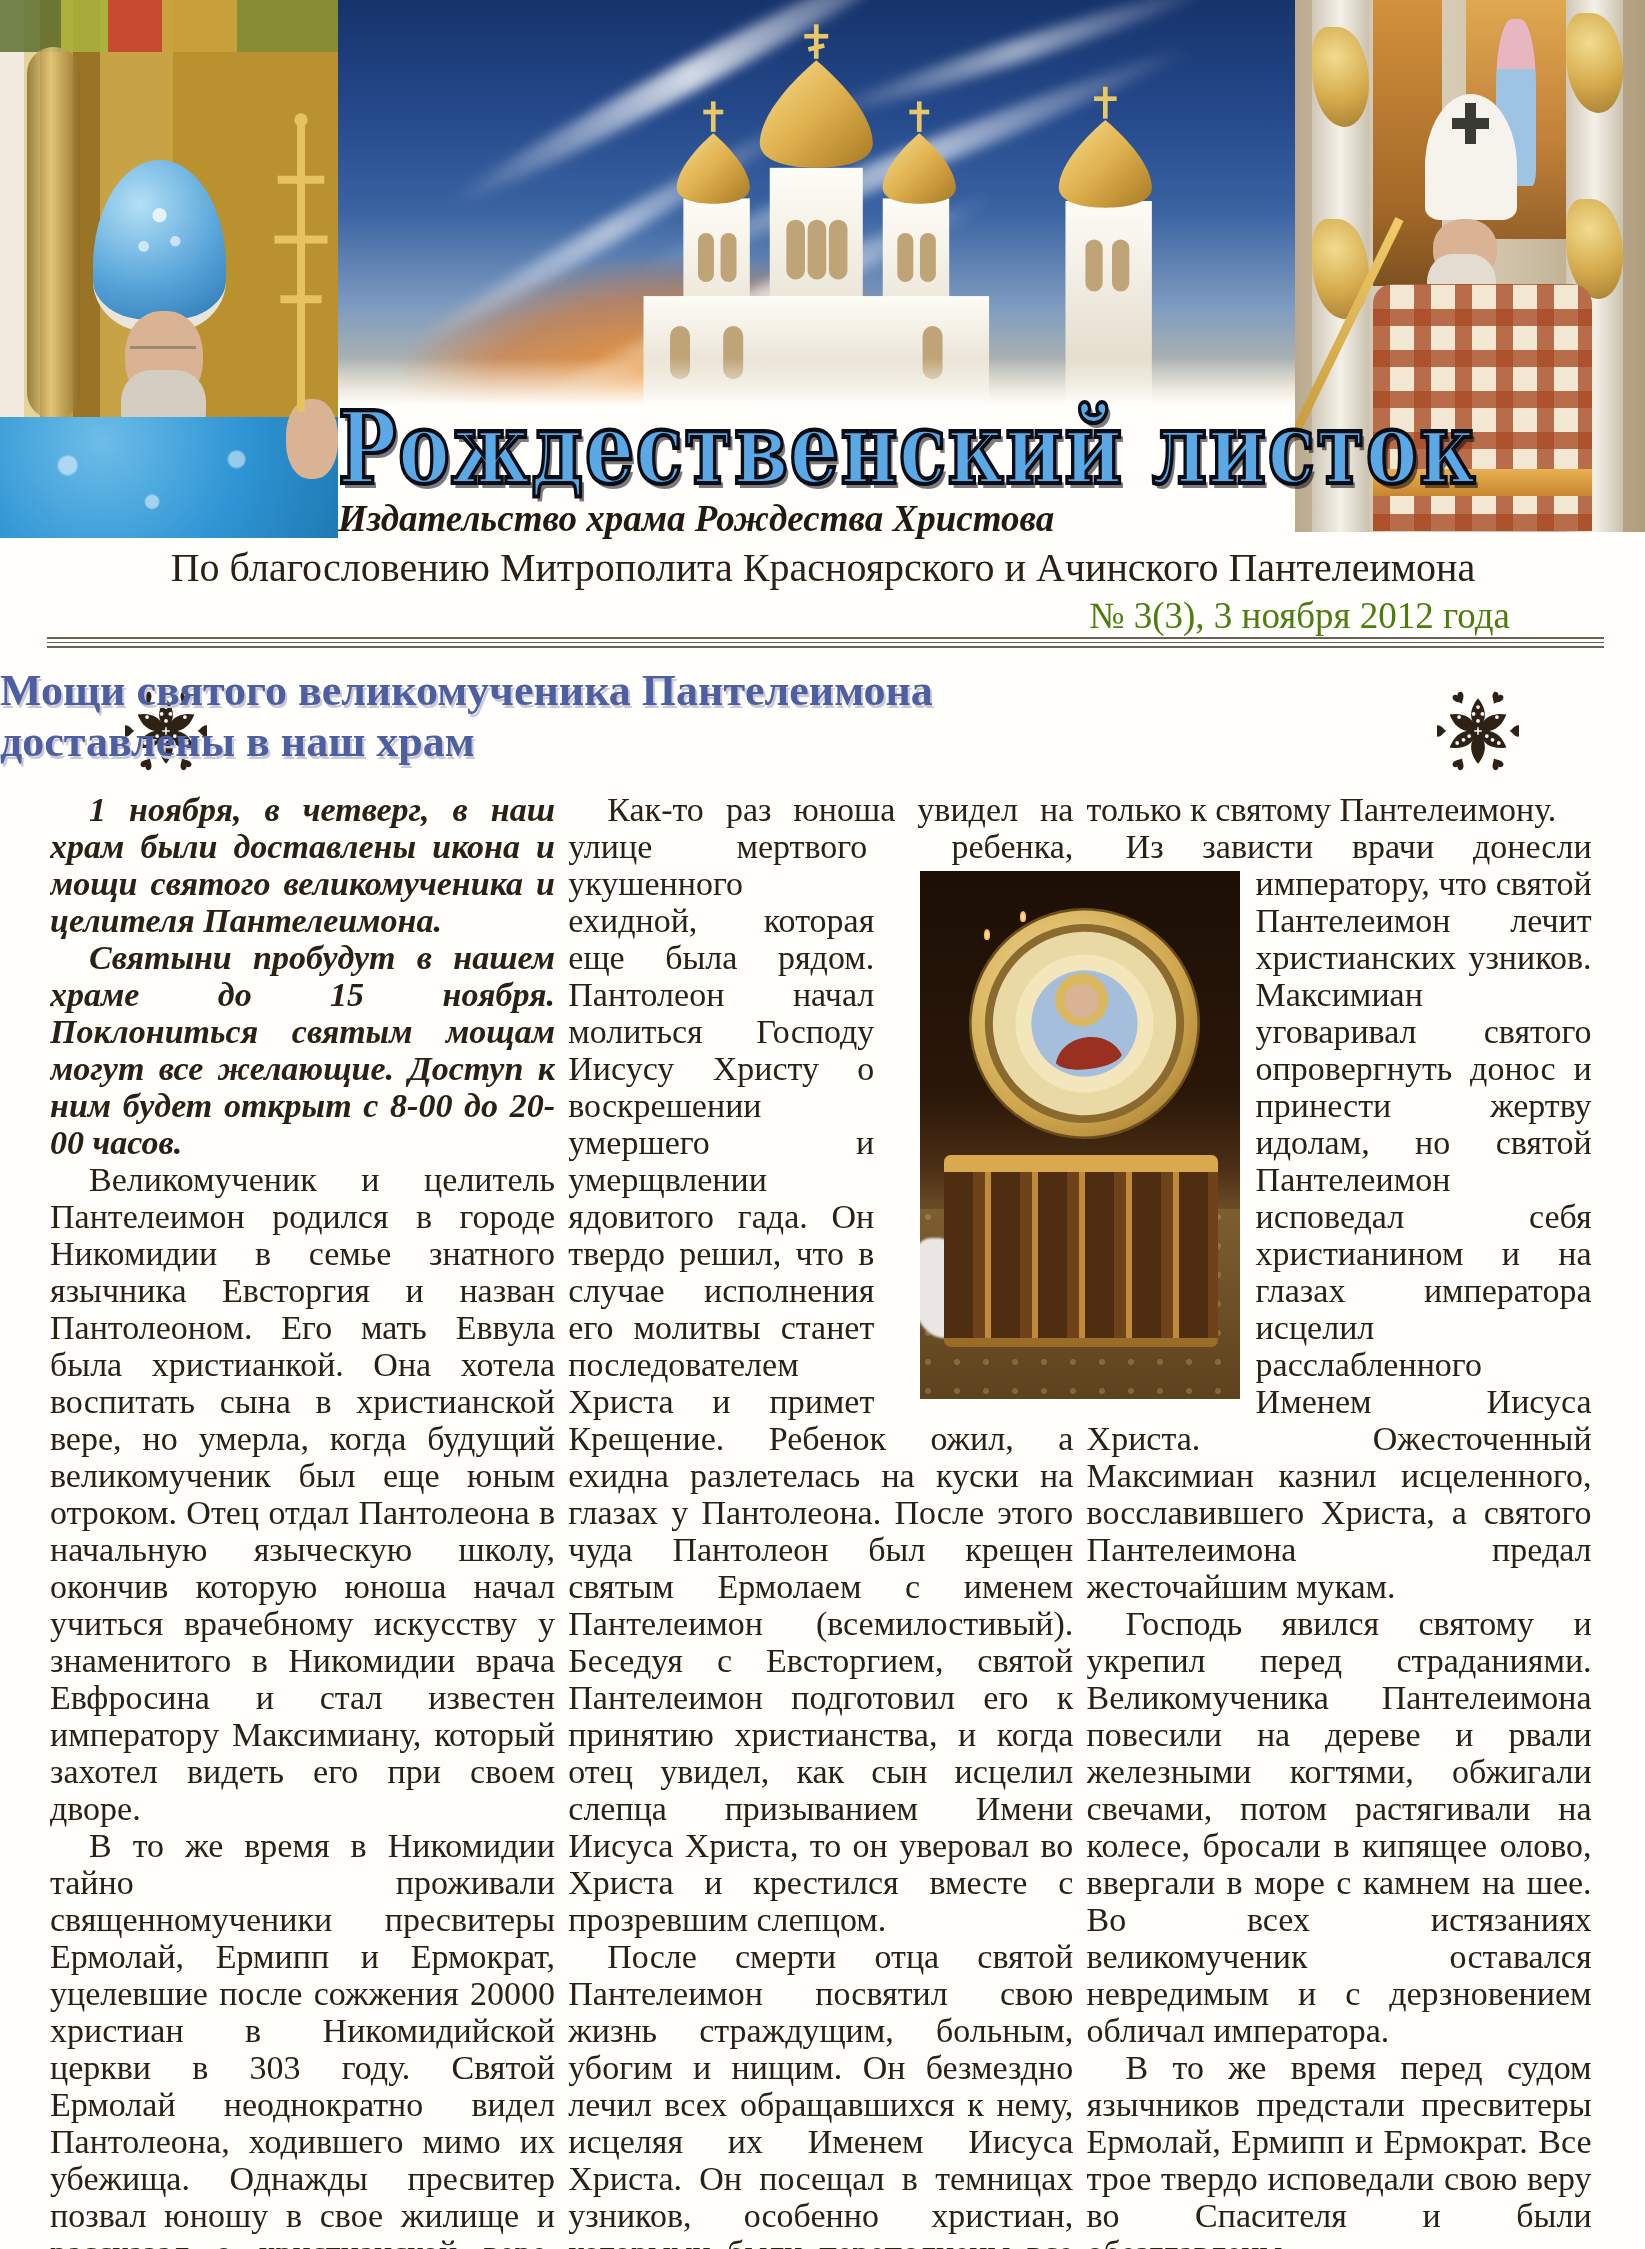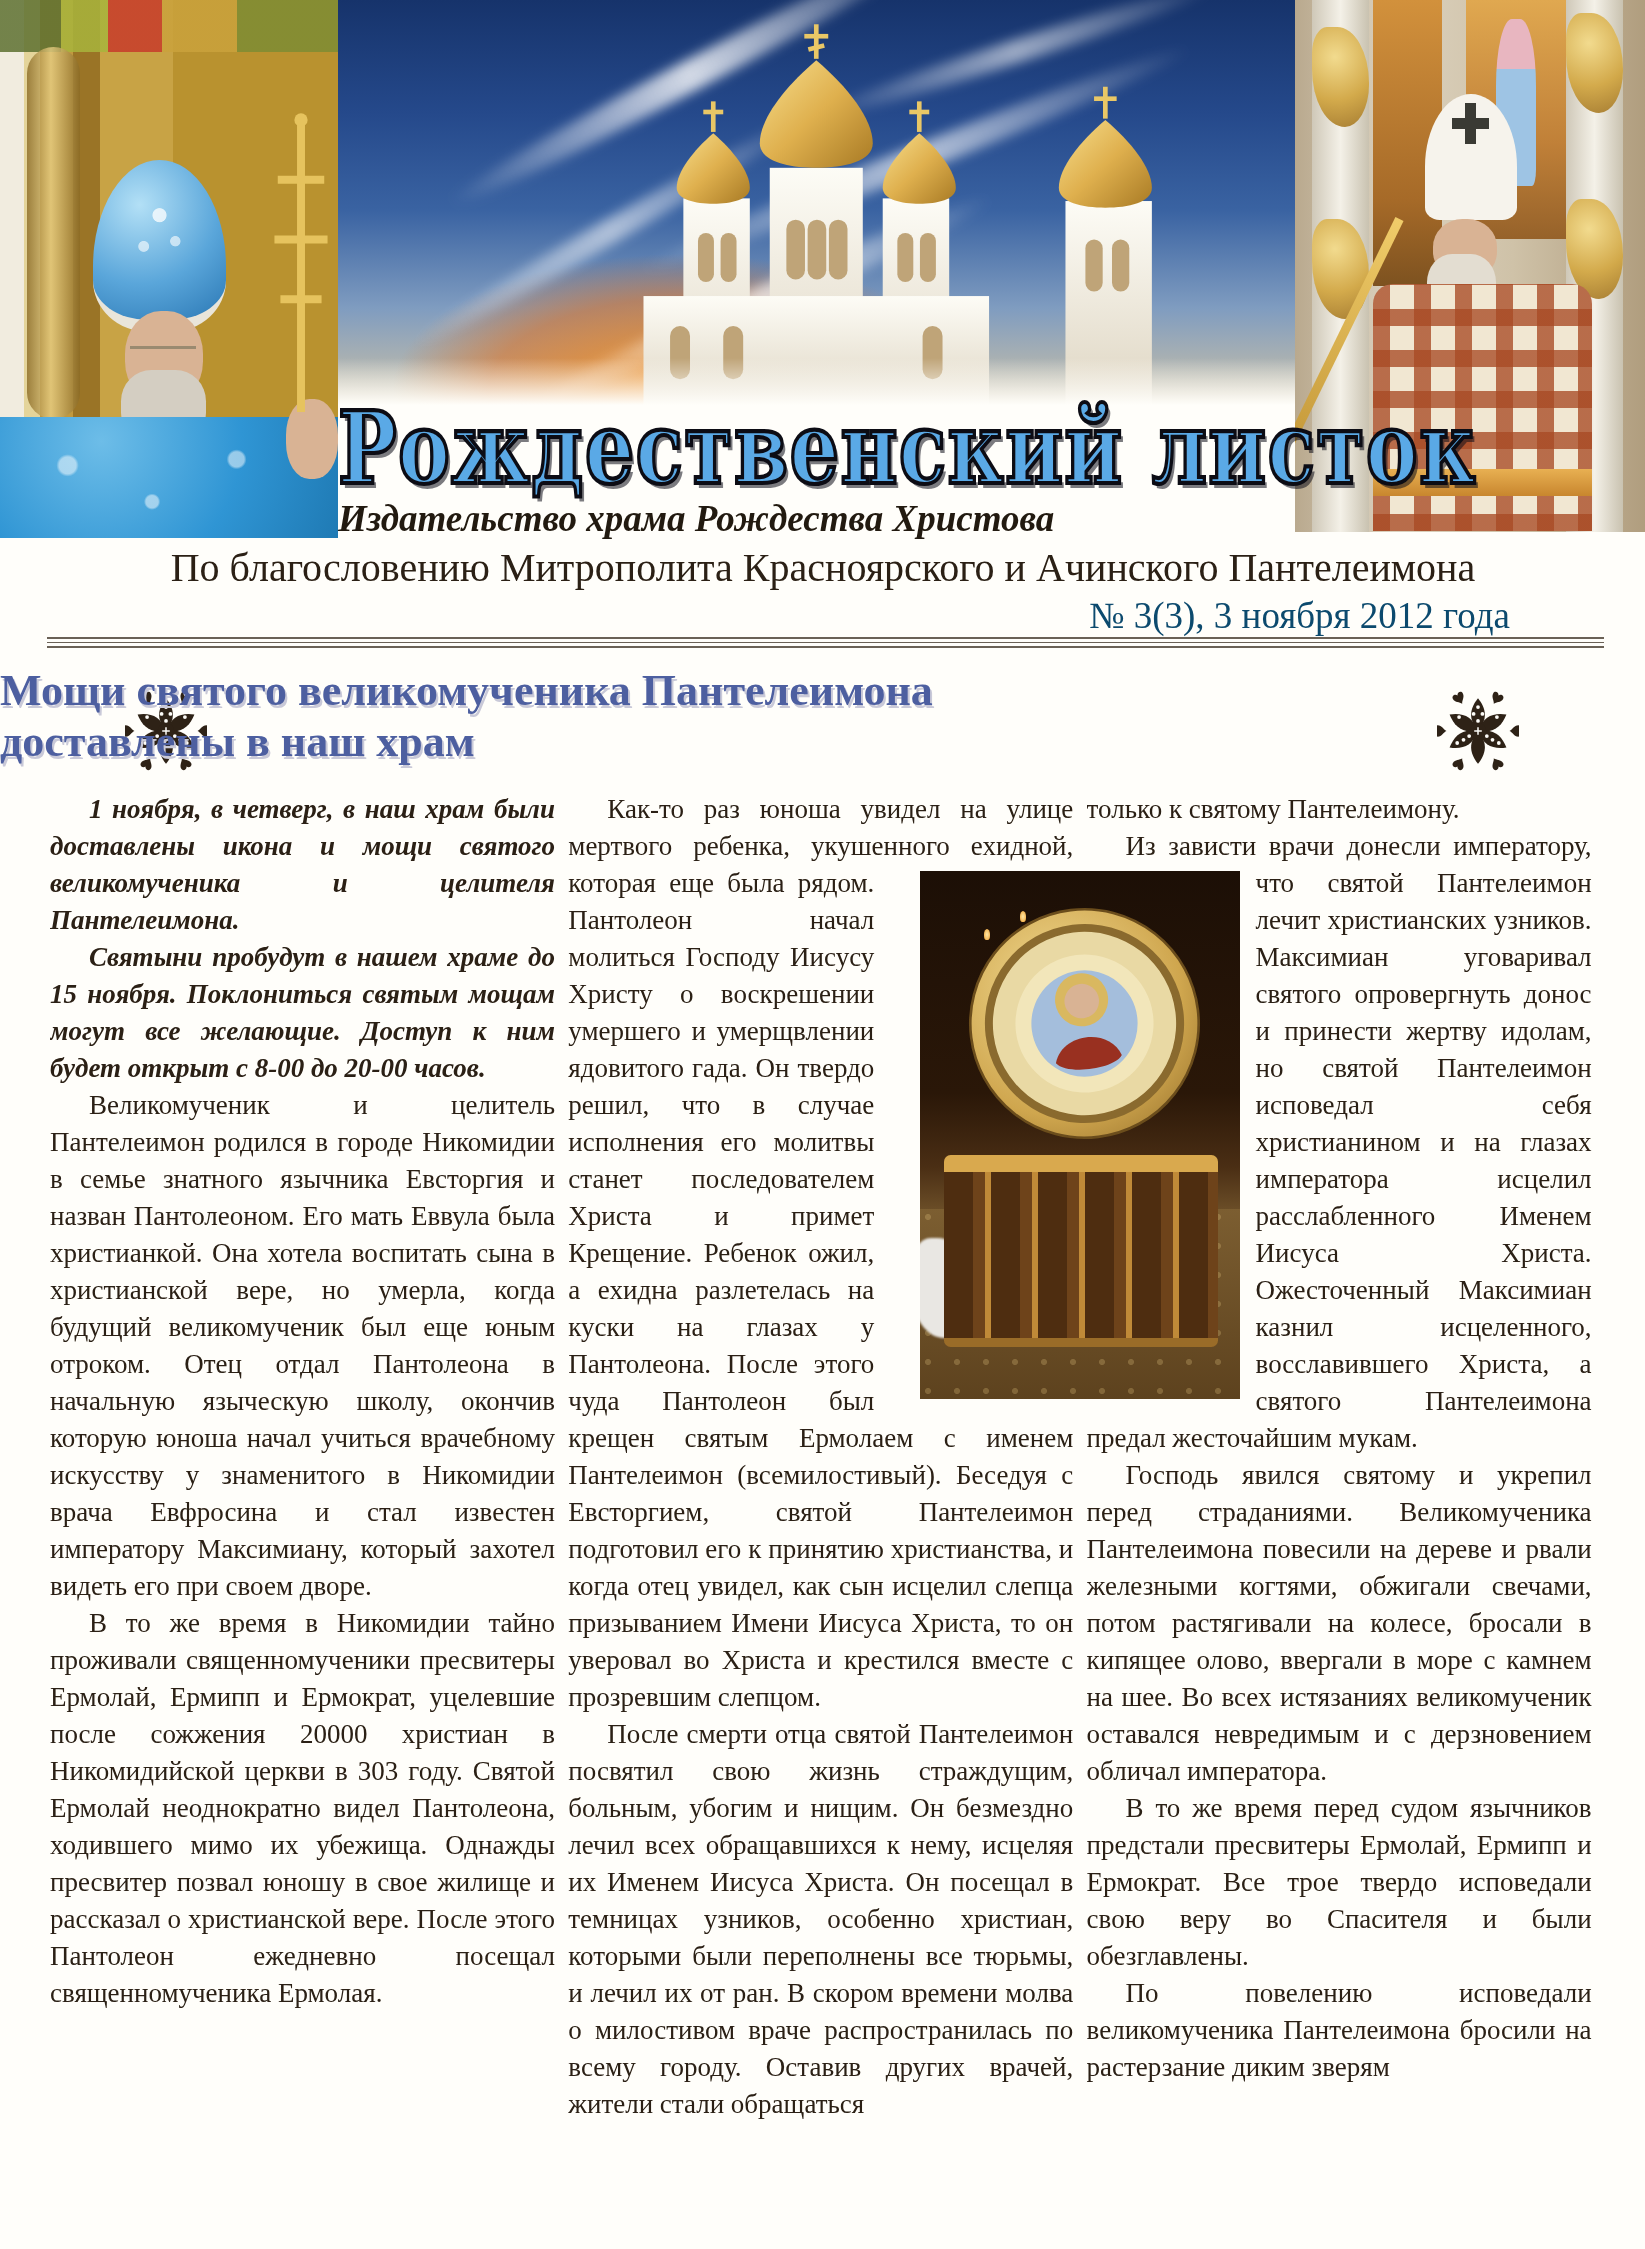--- a/index.html
+++ b/index.html
@@ -79,32 +79,32 @@
     background:linear-gradient(#f0cc6a,#b8892a);transform:rotate(26deg);transform-origin:top center;}
   
   .title{position:absolute;left:338px;top:396px;width:957px;text-align:center;
     font-family:"DejaVu Serif", serif;font-weight:bold;font-size:78px;line-height:1.05;
     letter-spacing:1.3px;color:#5aa9e6;-webkit-text-stroke:3.3px #0c0c14;
     text-shadow:3.3px 4px 0 rgba(15,15,25,.55);transform:scaleY(1.28);transform-origin:top center;white-space:nowrap;}
   .subtitle{position:absolute;left:338px;top:497px;width:946px;
     font-weight:bold;font-style:italic;font-size:37px;color:#221a10;}
   .blessing{position:absolute;left:0;top:544px;width:1646px;text-align:center;
     font-size:40px;color:#2b2015;}
-  .issue{position:absolute;left:0;top:594px;width:1510px;text-align:right;font-size:37px;color:#0c4a6e;}
+  .issue{position:absolute;left:0;top:594px;width:1510px;text-align:right;font-size:37px;color:#4d7c0f;}
   .rule{position:absolute;left:47px;right:74px;top:637px;height:11.3px;
     background:repeating-linear-gradient(180deg,#6a6156 0 1.7px,transparent 1.7px 4.7px);}
   
   .headline{position:absolute;left:0;top:665px;width:1646px;
     font-weight:bold;font-size:44px;line-height:51px;color:#4d5fa0;
     text-shadow:2px 2.7px 0 #c9c9d8;}
   .ornament{position:absolute;top:690px;width:82px;height:82px;}
   .ornament.left{left:125px;} .ornament.right{left:1437px;}
   
   .columns{position:absolute;left:50px;top:791px;width:1542px;height:1459px;display:flex;gap:13.3px;}
-  .col{width:505px;flex:0 0 505px;text-align:justify;font-size:27px;line-height:37px;
+  .col{width:505px;flex:0 0 505px;text-align:justify;font-size:34px;line-height:37px;
     hyphens:auto;-webkit-hyphens:auto;overflow:hidden;height:1459px;}
   .col p{margin:0;text-indent:39px;}
   .col p.noindent{text-indent:0;}
   .lead{font-weight:bold;font-style:italic;}
   .spacer-r{float:right;width:199px;height:535px;}
   .spacer-l{float:left;width:169px;height:535px;}
   
   .reliquary{position:absolute;left:920px;top:871px;width:320px;height:528px;overflow:hidden;
     background:linear-gradient(180deg,#1c0f06 0%,#2a1708 42%,#4a2e14 56%,#7a5c30 68%,#664a24 100%);}
   .rq-carpet{position:absolute;left:0;bottom:0;width:100%;height:36%;

